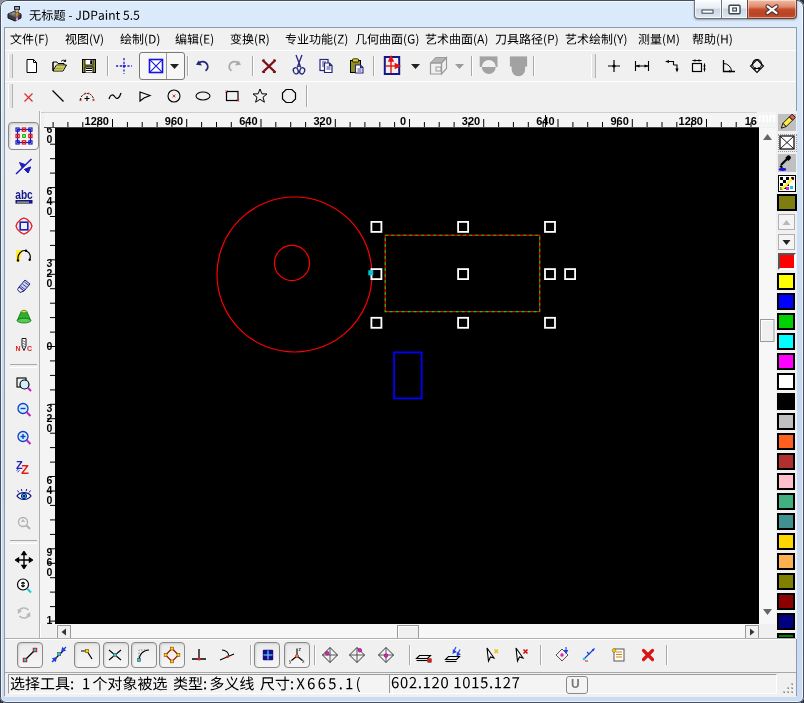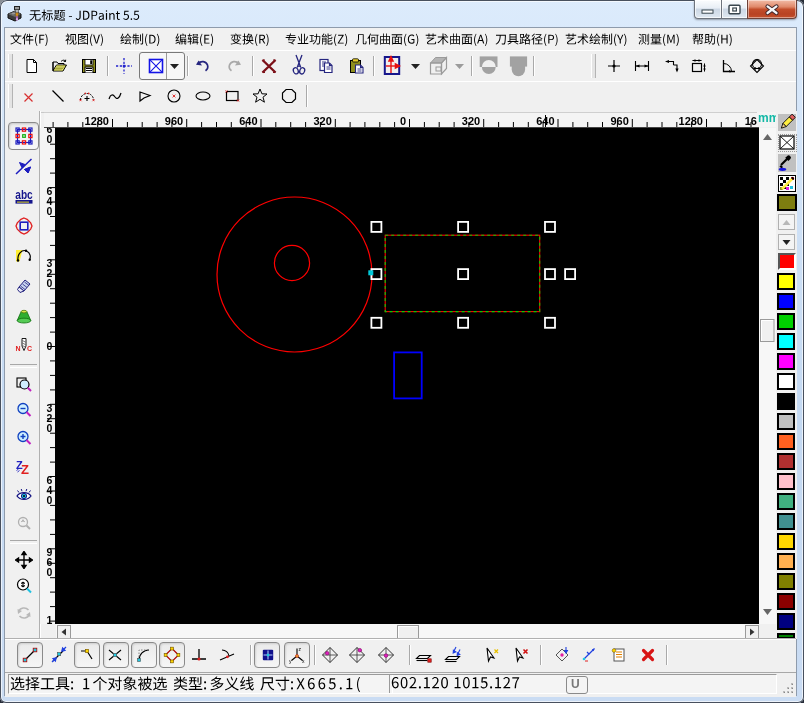--- a/index.html
+++ b/index.html
@@ -432,21 +432,21 @@
     <text x="362.0" y="12.5" font-size="11" font-weight="bold" font-family="Liberation Sans" text-anchor="end" fill="#000">0</text>
     <text x="436.2" y="12.5" font-size="11" font-weight="bold" font-family="Liberation Sans" text-anchor="end" fill="#000">320</text>
     <text x="510.5" y="12.5" font-size="11" font-weight="bold" font-family="Liberation Sans" text-anchor="end" fill="#000">640</text>
     <text x="584.8" y="12.5" font-size="11" font-weight="bold" font-family="Liberation Sans" text-anchor="end" fill="#000">960</text>
     <text x="659.0" y="12.5" font-size="11" font-weight="bold" font-family="Liberation Sans" text-anchor="end" fill="#000">1280</text>
     <text x="733.2" y="12.5" font-size="11" font-weight="bold" font-family="Liberation Sans" text-anchor="end" fill="#000">16</text>
     <rect x="501" y="3" width="1" height="12" fill="#000"></rect>
     <text x="713" y="12.5" font-size="11" font-weight="bold" font-family="Liberation Sans" text-anchor="end" fill="#000">16</text>
   </svg>
 <div class="abs" style="left:757px;top:112px;width:19px;height:15px;background:#f4f4f4;"></div>
-<div class="abs" style="left:758px;top:111px;font:bold 12px 'Liberation Sans';color:#14b8a6;">mm</div>
+<div class="abs" style="left:758px;top:111px;font:bold 12px 'Liberation Sans';color:#ffffff;">mm</div>
 <svg class="abs" style="left:40px;top:128px" width="16" height="496" viewBox="0 0 16 496">
     <rect x="0" y="0" width="16" height="496" fill="#f4f4f4"></rect>
     <rect x="10" y="15.7" width="5" height="1" fill="#000"></rect>
     <rect x="10" y="30.2" width="5" height="1" fill="#000"></rect>
     <rect x="10" y="44.6" width="5" height="1" fill="#000"></rect>
     <rect x="10" y="59.1" width="5" height="1" fill="#000"></rect>
     <rect x="7" y="73.5" width="8" height="1" fill="#000"></rect>
     <rect x="10" y="88.0" width="5" height="1" fill="#000"></rect>
     <rect x="10" y="102.4" width="5" height="1" fill="#000"></rect>
     <rect x="10" y="116.9" width="5" height="1" fill="#000"></rect>

